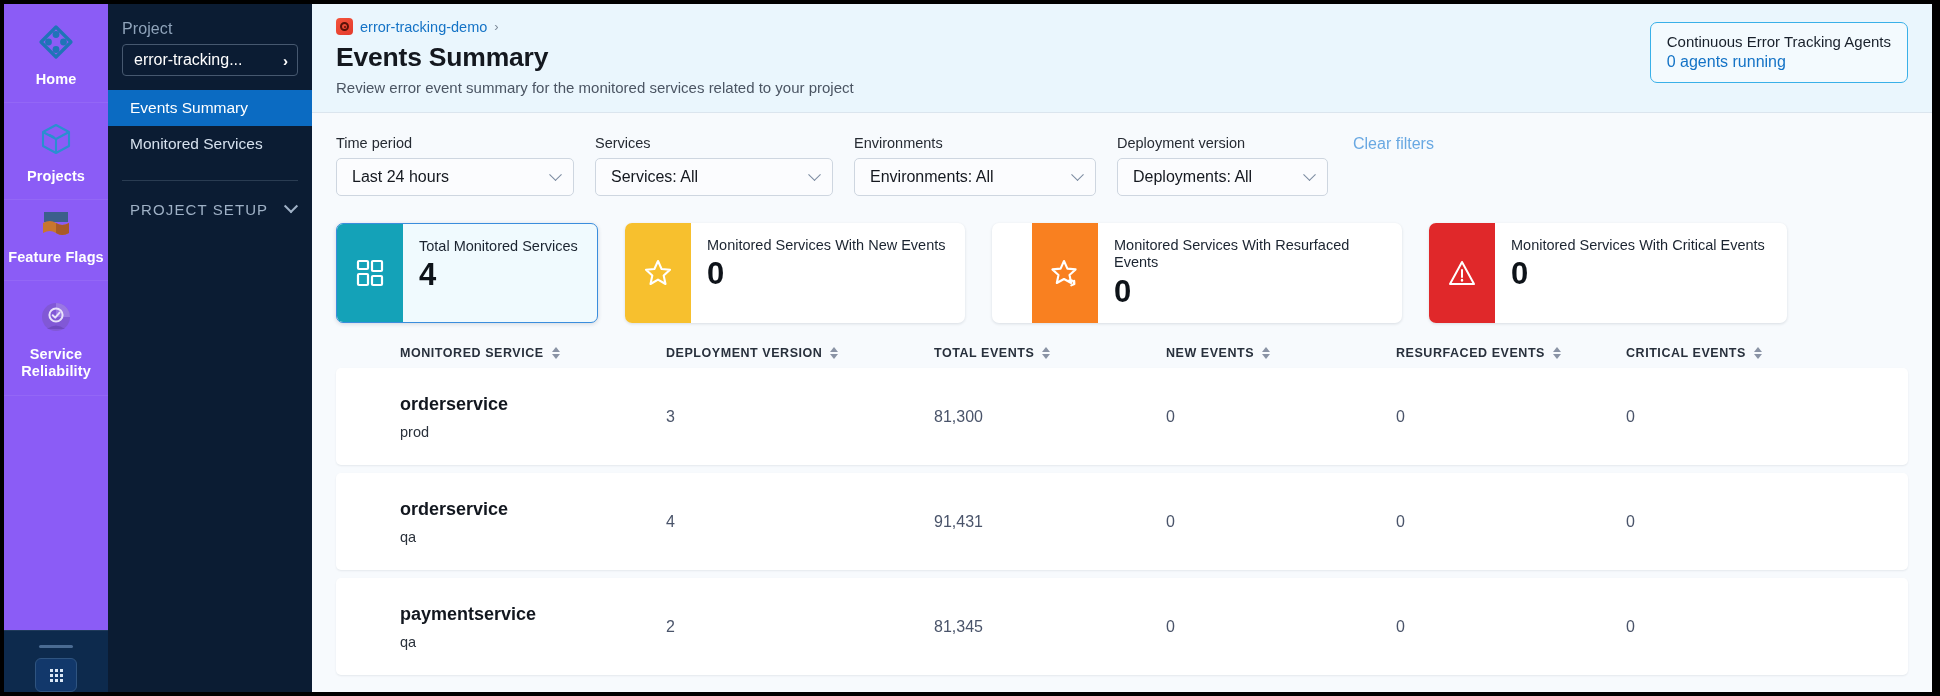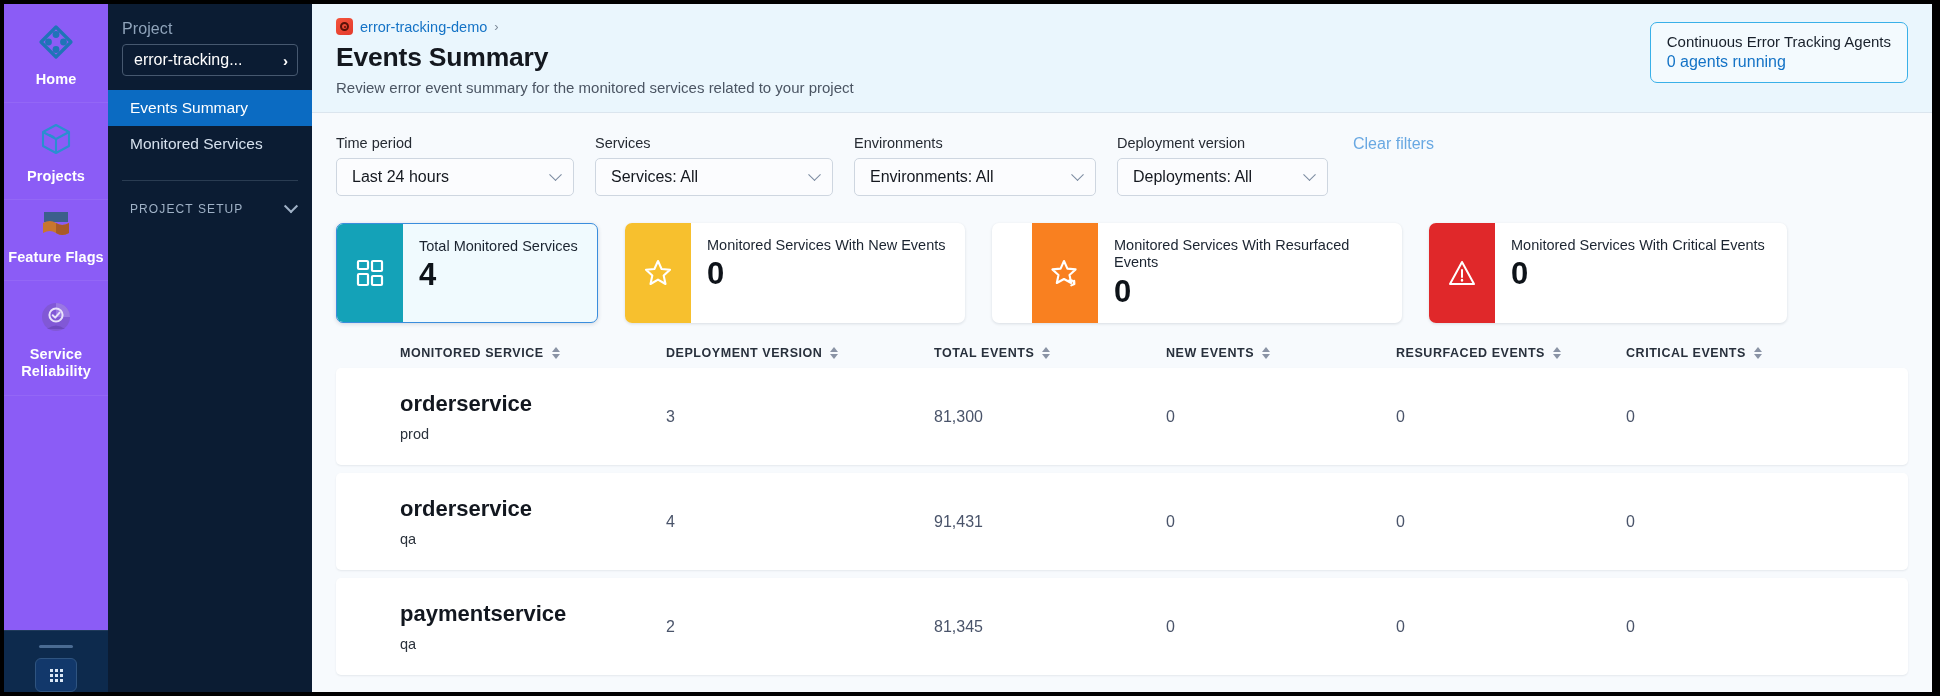--- a/index.html
+++ b/index.html
@@ -78,21 +78,21 @@
   .project-select .chev { font-size: 15px; font-weight: 700; color:#ffffff; }
   .nav-item {
     height: 36px; display:flex; align-items:center;
     padding-left: 22px; font-size: 15.5px; color:#d6e1ee; cursor:pointer;
   }
   .nav-item.active { background:#0b6bc2; color:#fff; }
   .nav-sep { height:1px; background:#2a3c52; margin: 18px 14px 0; }
   .nav-section {
     margin-top: 14px; padding: 0 16px 0 22px; height: 28px;
     display:flex; align-items:center; justify-content:space-between;
-    font-size: 12px; letter-spacing: 1.1px; color:#9fb1c6; font-weight:400; cursor:pointer;
+    font-size: 15px; letter-spacing: 1.1px; color:#9fb1c6; font-weight:400; cursor:pointer;
   }
   .nav-section .chev-d { width:10px; height:10px; border-right:2px solid #9fb1c6; border-bottom:2px solid #9fb1c6; transform: rotate(45deg) translate(-2px,-2px); }
 
   
   .main { flex: 1 1 auto; display:flex; flex-direction:column; min-width:0; background:#f7fafd; }
   .page-head {
     background: #eaf6fd; padding: 14px 22px 16px 24px;
     border-bottom: 1px solid #dbe5ee;
     position: relative;
   }
@@ -167,21 +167,21 @@
     display:flex; align-items:center; background:#fff; border-radius:5px;
     height: 97px; margin-bottom: 8px; box-shadow: 0 1px 2px rgba(16,30,54,.08);
   }
   .c-name { width: 330px; flex:0 0 330px; padding-left:64px; }
   .c-dep  { width: 230px; flex:0 0 230px; }
   .c-tot  { width: 232px; flex:0 0 232px;margin-left:38px; }
   .c-new  { width: 230px; flex:0 0 230px; }
   .c-res  { width: 230px; flex:0 0 230px; }
   .c-crit { width: 230px; flex:0 0 230px; }
   .thead .c-name { padding-left:64px; }
-  .svc-name { font-size:22px; font-weight:700; color:#12171f; }
+  .svc-name { font-size:18px; font-weight:700; color:#12171f; }
   .svc-env  { font-size:14.5px; color:#2b323c; margin-top:9px; }
   .cell-num { font-size:16px; color:#4a546a; }
 </style>
 </head>
 <body>
 
 <div id="app">
 
   <nav class="rail">
 

